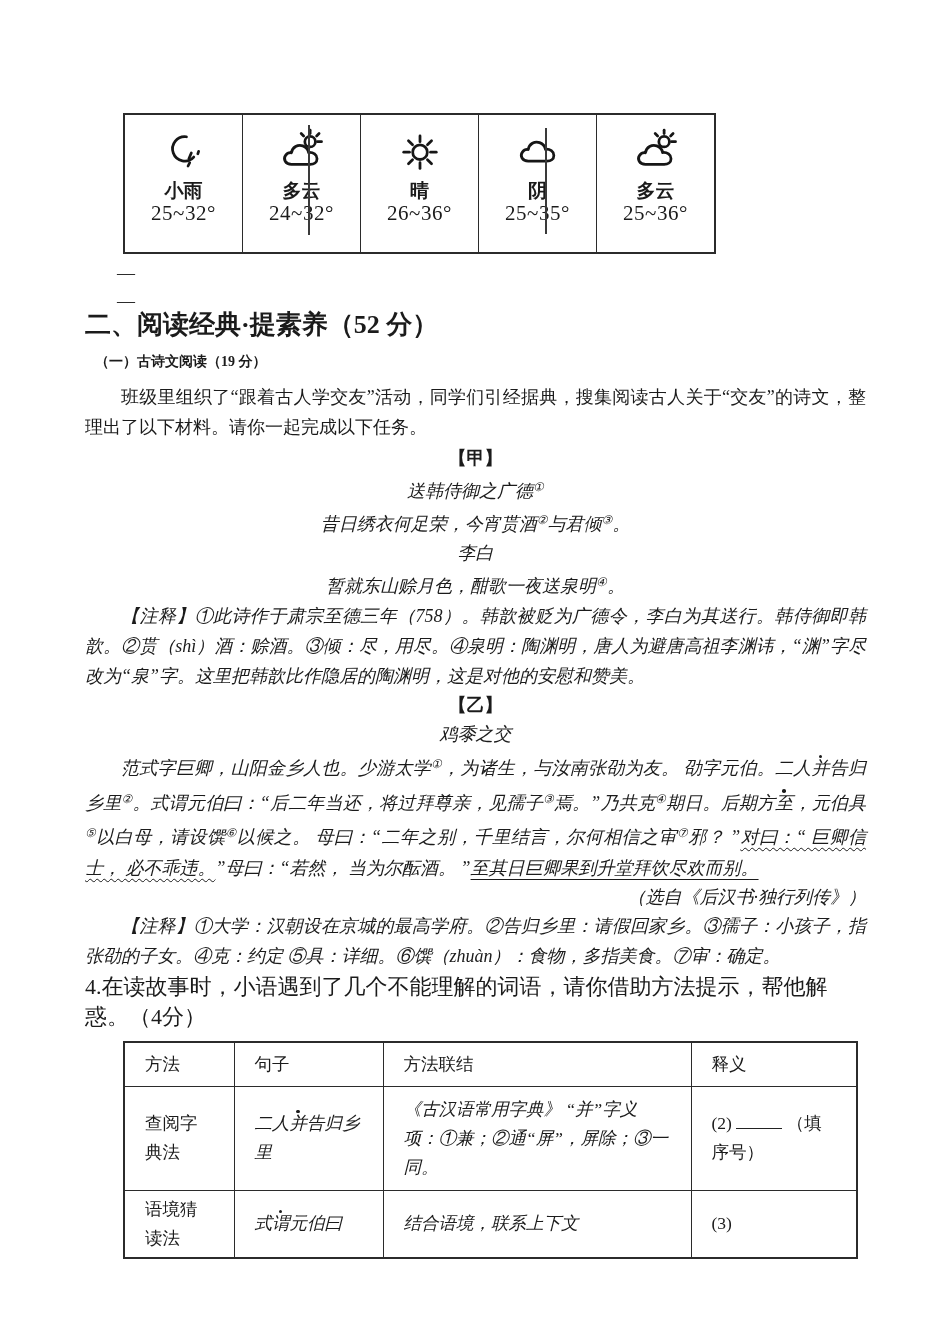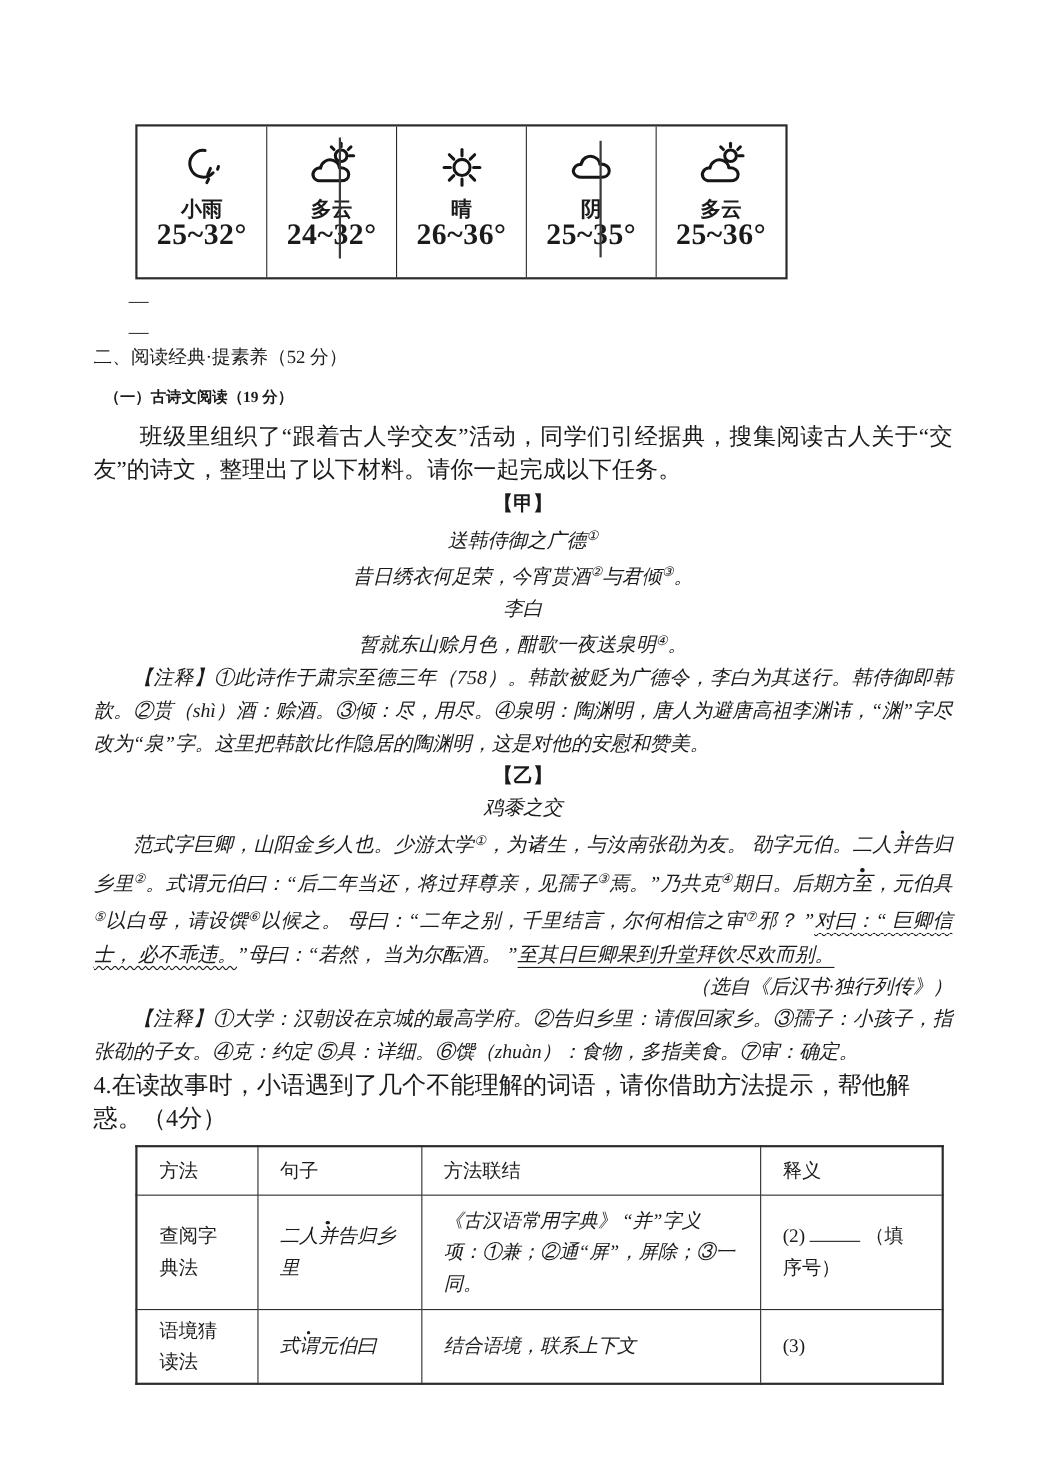--- a/index.html
+++ b/index.html
@@ -9,30 +9,30 @@
   
   .wtable{position:absolute;left:123px;top:113px;width:593px;height:141px;
           border:2.4px solid #2b2b2b;display:flex;box-sizing:border-box;}
   .wcell{flex:1;border-left:1.8px solid #2b2b2b;display:flex;flex-direction:column;
          align-items:center;padding-top:12px;box-sizing:border-box;}
   .wcell:first-child{border-left:none;}
   .wicon{width:62px;height:52px;flex:0 0 auto;}
   .wicon svg{width:100%;height:100%;stroke:#161616;fill:none;stroke-width:3.4;
              stroke-linecap:round;stroke-linejoin:round;}
   .wlabel{font-size:19px;line-height:21px;font-weight:600;margin-top:1px;}
-  .wtemp{font-size:27px;line-height:24px;font-weight:700;letter-spacing:0.5px;}
+  .wtemp{font-size:21px;line-height:24px;font-weight:400;letter-spacing:0.5px;}
   .scanline{position:absolute;width:2px;background:#3a3a3a;}
   .dash{position:absolute;font-size:18px;color:#222;line-height:18px;}
 
   
   .content{position:absolute;left:85px;top:312px;width:781px;}
-  .h2{font-size:17px;line-height:26px;font-weight:normal;margin:0 0 12px 0;}
+  .h2{font-size:26px;line-height:26px;font-weight:bold;margin:0 0 12px 0;}
   .h3{font-size:14px;line-height:24px;font-weight:bold;margin:0 0 8px 10px;}
   p{margin:0;}
-  .intro{font-size:21px;line-height:30px;text-indent:2em;text-align:justify;margin-bottom:2px;}
+  .intro{font-size:18px;line-height:30px;text-indent:2em;text-align:justify;margin-bottom:2px;}
   .center{font-size:18px;line-height:29px;text-align:center;}
   .bold{font-weight:bold;}
   .kai{font-style:italic;}
   .notes{font-size:18px;line-height:30px;text-indent:2em;text-align:justify;}
   .passage{font-size:18px;line-height:30.5px;text-indent:2em;text-align:justify;}
   .source{font-size:18px;line-height:28px;text-align:right;}
   .stem{font-size:22px;line-height:30px;margin-top:1px;}
   .sp{font-size:12px;vertical-align:6px;}
   .emdot{position:relative;}
   .emdot::after{content:"";position:absolute;left:50%;top:-3.5px;width:3.5px;height:3.5px;

